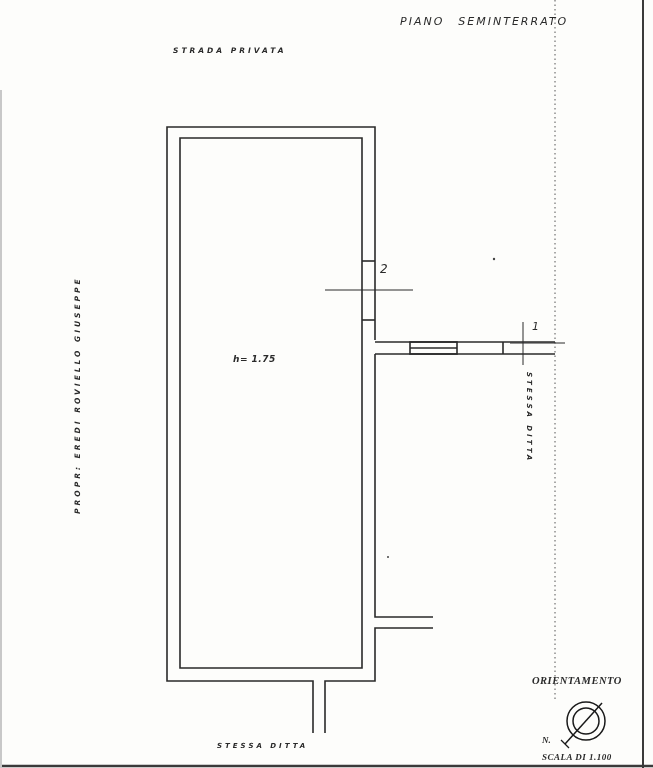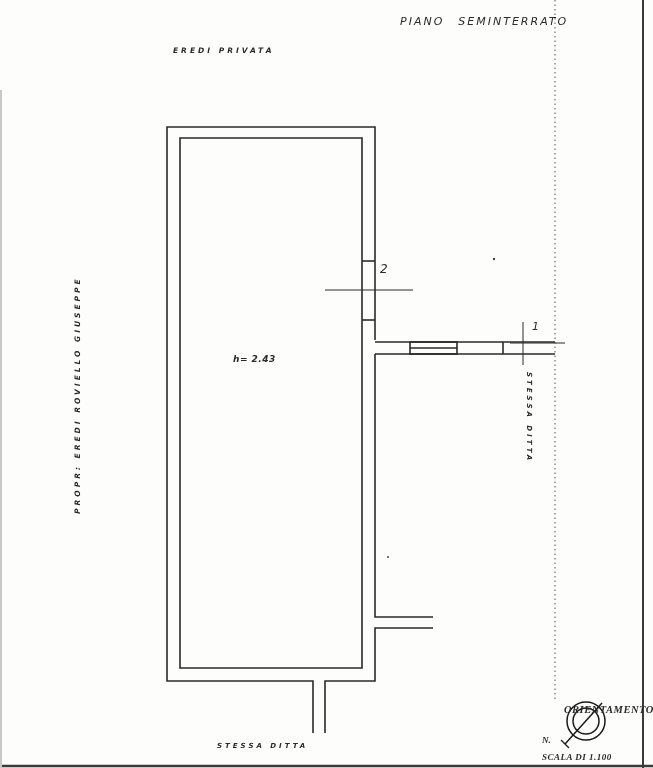--- a/index.html
+++ b/index.html
@@ -19,22 +19,22 @@
     .title span { margin-right: 14px; }
     .strada { left: 173px; top: 46px; font-size: 7.5px; letter-spacing: 3px; }
     .prop { left: 73px; top: 514px; font-size: 7.5px; letter-spacing: 3px;
             transform: rotate(-90deg); transform-origin: 0 0; }
     .height { left: 233px; top: 354px; font-size: 9px; letter-spacing: 0.5px; }
     .ditta-right { left: 533px; top: 372px; font-size: 7px; letter-spacing: 3px;
             transform: rotate(90deg); transform-origin: 0 0; }
     .ditta-bottom { left: 217px; top: 742px; font-size: 7px; letter-spacing: 3px; }
     .sec2 { left: 380px; top: 262px; font-size: 12px; letter-spacing: 0; font-weight: normal; }
     .sec1 { left: 532px; top: 320px; font-size: 11px; letter-spacing: 0; font-weight: normal; }
-    .orient { left: 564px; top: 675px; font-size: 10.5px; letter-spacing: 0.5px;
-              font-family: "Liberation Serif", serif; margin-top: 29px; }
+    .orient { left: 532px; top: 675px; font-size: 10.5px; letter-spacing: 0.5px;
+              font-family: "Liberation Serif", serif; }
     .north { left: 542px; top: 735px; font-size: 9px; letter-spacing: 0;
              font-family: "Liberation Serif", serif; }
     .scale { left: 524px; top: 752px; font-size: 9px; letter-spacing: 0.5px;
              font-family: "Liberation Serif", serif; margin-left: 18px; }
   </style>
 </head>
 <body>
 
 <div class="sheet">
 
@@ -77,23 +77,23 @@
       <line x1="561" y1="740" x2="569" y2="748" stroke-width="1.2"></line>
     </g>
 
     <circle cx="494" cy="259" r="1.2" fill="#444"></circle>
     <circle cx="388" cy="557" r="1" fill="#444"></circle>
   </svg>
 
   <div class="lbl title">
     <span>PIANO</span><span>SEMINTERRATO</span>
   </div>
-  <div class="lbl strada">EREDI PRIVATA</div>
+  <div class="lbl strada">STRADA PRIVATA</div>
   <div class="lbl prop">PROPR: EREDI ROVIELLO GIUSEPPE</div>
-  <div class="lbl height">h= 2.43</div>
+  <div class="lbl height">h= 1.75</div>
   <div class="lbl ditta-right">STESSA DITTA</div>
   <div class="lbl ditta-bottom">STESSA DITTA</div>
   <div class="lbl sec2">2</div>
   <div class="lbl sec1">1</div>
   <div class="lbl orient">ORIENTAMENTO</div>
   <div class="lbl north">N.</div>
   <div class="lbl scale">SCALA DI 1.100</div>
 </div>
 
 </body></html>

